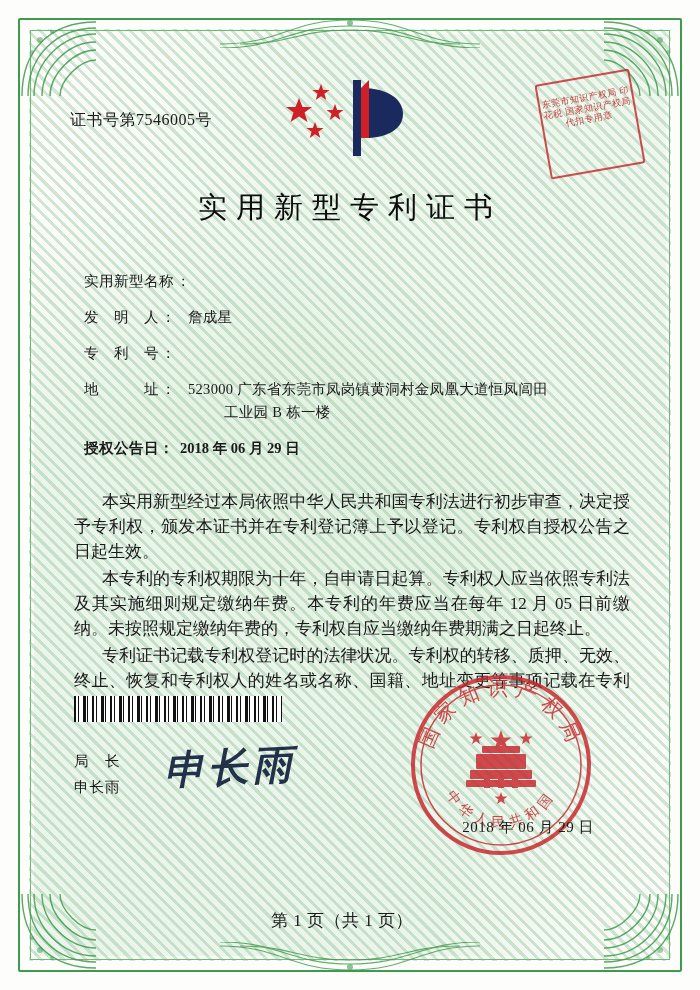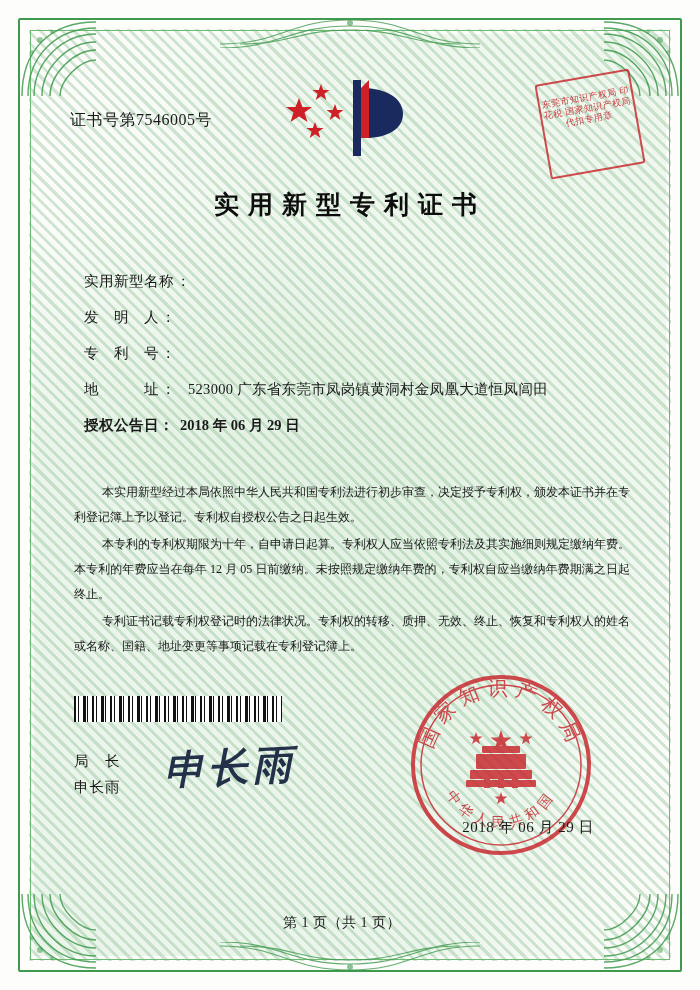--- a/index.html
+++ b/index.html
@@ -125,22 +125,22 @@
     position: absolute;
     left: 50%; top: 30px;
     transform: translateX(-50%);
     width: 170px; height: 86px;
   }
 
   .main-title {
     position: absolute;
     left: 0; right: 0; top: 140px;
     text-align: center;
-    font-size: 25px;
-    font-weight: bold;
+    font-size: 29px;
+    font-weight: normal;
     letter-spacing: 9px;
     color: #0d0d0d;
     font-family: "Liberation Serif", "DejaVu Serif", serif;
   }
 
   
   .fields {
     position: absolute;
     left: 28px; right: 20px; top: 224px;
   }
@@ -176,22 +176,22 @@
   .two-col .col {
     display: flex;
   }
   .two-col .col1 { width: 330px; }
   .two-col .col .lbl { white-space: nowrap; letter-spacing: .5px; }
   .two-col .col .val { margin-left: 6px; }
 
   
   .paragraphs {
     position: absolute;
-    left: 18px; right: 14px; top: 432px;
-    font-size: 12px;
+    left: 18px; right: 14px; top: 441px;
+    font-size: 17px;
     line-height: 25px;
     text-align: justify;
   }
   .paragraphs p {
     margin: 0 0 2px 0;
     text-indent: 28px;
   }
 
   
   .barcode {
@@ -236,21 +236,21 @@
     right: 50px; top: 770px;
     font-size: 15px;
     letter-spacing: .5px;
     color: #1a1a1a;
   }
 
   .page-footer {
     position: absolute;
     left: 0; right: 16px; bottom: 10px;
     text-align: center;
-    font-size: 14px;
+    font-size: 17px;
     letter-spacing: .5px;
   }
 
   .nowrap { white-space: nowrap; }
 </style>
 </head>
 <body>
 
 <div class="page">
 
@@ -381,36 +381,38 @@
       <div class="field-row">
         <div class="field-label nowrap">
           <span>实用新型名称</span><span class="field-colon">：</span>
         </div>
       </div>
 
       <div class="field-row">
         <div class="field-label nowrap">
           <span>发　明　人</span><span class="field-colon">：</span>
         </div>
+        <div class="field-value">詹成星</div>
       </div>
 
       <div class="field-row">
         <div class="field-label nowrap">
           <span>专　利　号</span><span class="field-colon">：</span>
         </div>
       </div>
 
 
 
       <div class="field-row">
         <div class="field-label nowrap">
           <span>地　　　址</span><span class="field-colon">：</span>
         </div>
         <div class="field-value">
           <span>523000  广东省东莞市凤岗镇黄洞村金凤凰大道恒凤闾田</span>
+          <span class="l2">工业园 B 栋一楼</span>
         </div>
       </div>
 
       <div class="two-col">
         <div class="col col1">
           <span class="lbl">授权公告日：</span>
           <span class="val">2018 年 06 月 29 日</span>
         </div>
       </div>
 

